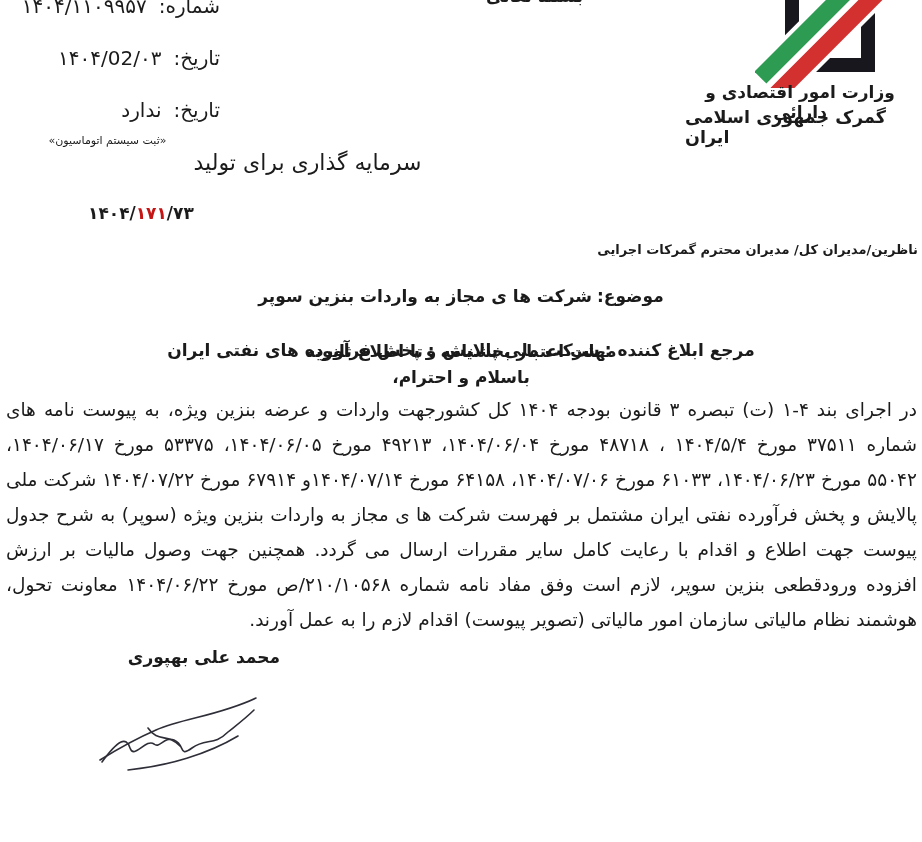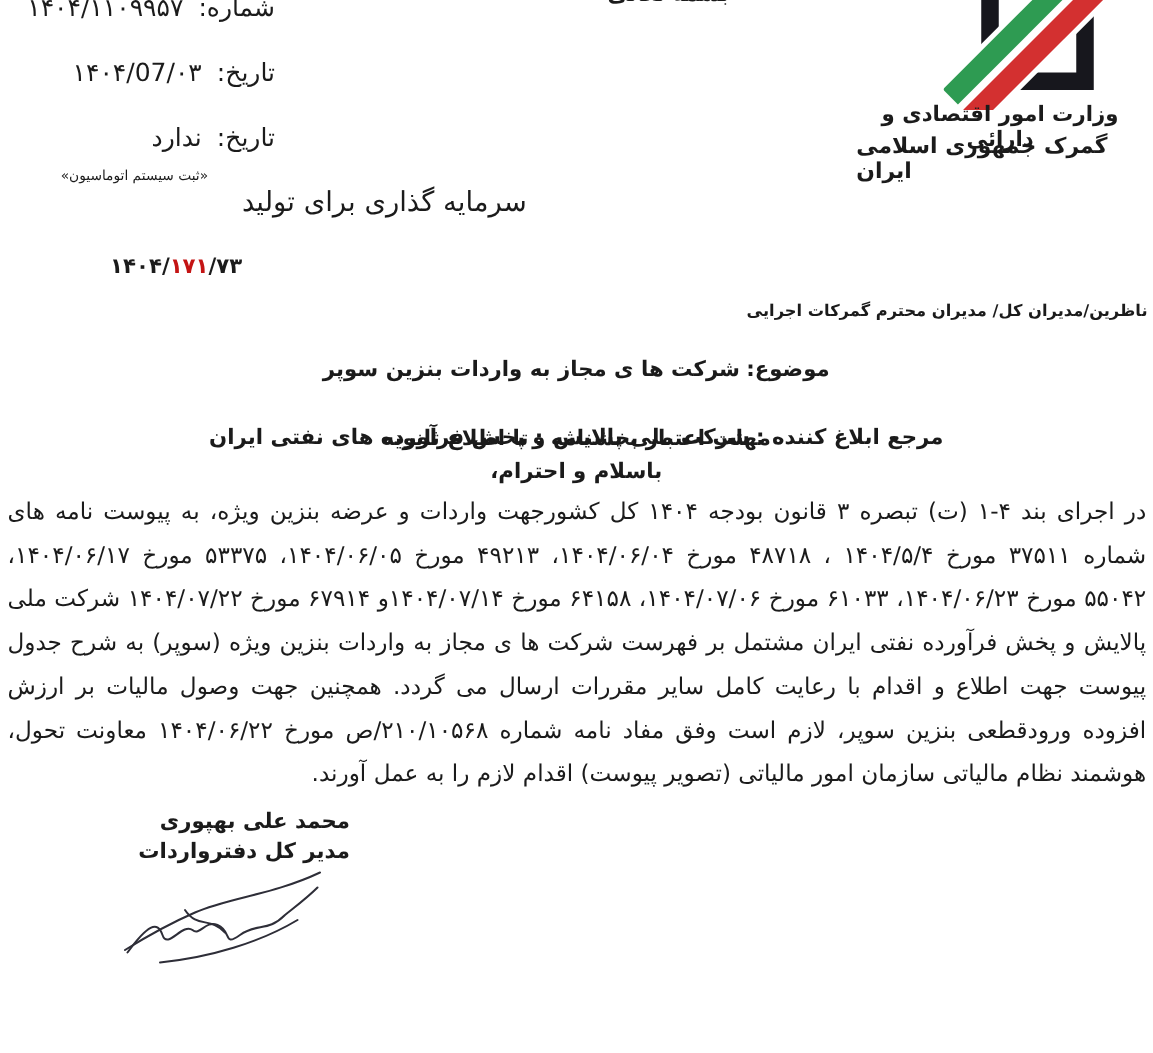--- a/index.html
+++ b/index.html
@@ -48,21 +48,21 @@
 
   <div class="besmele">بسمه تعالی</div>
 
   <div class="meta">
     <div class="meta-line">
       <span>شماره:</span>
       <span>۱۴۰۴/۱۱۰۹۹۵۷</span>
     </div>
     <div class="meta-line">
       <span>تاریخ:</span>
-      <span>۱۴۰۴/07/۰۳</span>
+      <span>۱۴۰۴/02/۰۳</span>
     </div>
     <div class="meta-line">
       <span>تاریخ:</span>
       <span>ندارد</span>
     </div>
     <div class="auto-note">«ثبت سیستم اتوماسیون»</div>
   </div>
 
   <div class="hdr-right">
     <svg class="logo" viewBox="0 0 130 120" xmlns="http://www.w3.org/2000/svg">
@@ -96,21 +96,20 @@
   <div class="info info-issuer">
     <span class="lbl">مرجع ابلاغ کننده :</span><span>شرکت ملی پالایش و پخش فرآورده های نفتی ایران</span>
   </div>
 
   <div class="info info-salutation">باسلام و احترام،</div>
 
   <p class="body-text">در اجرای بند ۴-۱ (ت) تبصره ۳ قانون بودجه ۱۴۰۴ کل کشورجهت واردات و عرضه بنزین ویژه، به پیوست نامه های شماره ۳۷۵۱۱ مورخ ۱۴۰۴/۵/۴ ، ۴۸۷۱۸ مورخ ۱۴۰۴/۰۶/۰۴، ۴۹۲۱۳ مورخ ۱۴۰۴/۰۶/۰۵، ۵۳۳۷۵ مورخ ۱۴۰۴/۰۶/۱۷، ۵۵۰۴۲ مورخ ۱۴۰۴/۰۶/۲۳، ۶۱۰۳۳ مورخ ۱۴۰۴/۰۷/۰۶، ۶۴۱۵۸ مورخ ۱۴۰۴/۰۷/۱۴و ۶۷۹۱۴ مورخ ۱۴۰۴/۰۷/۲۲ شرکت ملی پالایش و پخش فرآورده نفتی ایران مشتمل بر فهرست شرکت ها ی مجاز به واردات بنزین ویژه (سوپر) به شرح جدول پیوست جهت اطلاع و اقدام با رعایت کامل سایر مقررات ارسال می گردد. همچنین جهت وصول مالیات بر ارزش افزوده  ورودقطعی بنزین سوپر، لازم است وفق مفاد نامه شماره ۲۱۰/۱۰۵۶۸/ص مورخ ۱۴۰۴/۰۶/۲۲ معاونت تحول، هوشمند نظام مالیاتی سازمان امور مالیاتی (تصویر پیوست) اقدام لازم را به عمل آورند.</p>
 
   <div class="sig">
     <div>محمد علی بهپوری</div>
-    <div>مدیر کل دفترواردات</div>
   </div>
 
   <svg class="scribble" viewBox="0 0 178 92" xmlns="http://www.w3.org/2000/svg">
     <g fill="none" stroke="#2e2e38" stroke-width="1.6" stroke-linecap="round">
       <path d="M168,10 C130,28 95,30 68,42 C45,52 28,62 12,72"></path>
       <path d="M14,74 C30,52 38,48 42,60 C46,72 58,50 66,56 C72,61 76,48 86,52 C98,57 90,70 104,60 C118,50 126,58 140,44 C150,36 158,30 166,22"></path>
       <path d="M150,48 C120,66 80,78 40,82"></path>
       <path d="M60,40 C70,55 80,45 92,58"></path>
     </g>
   </svg>

